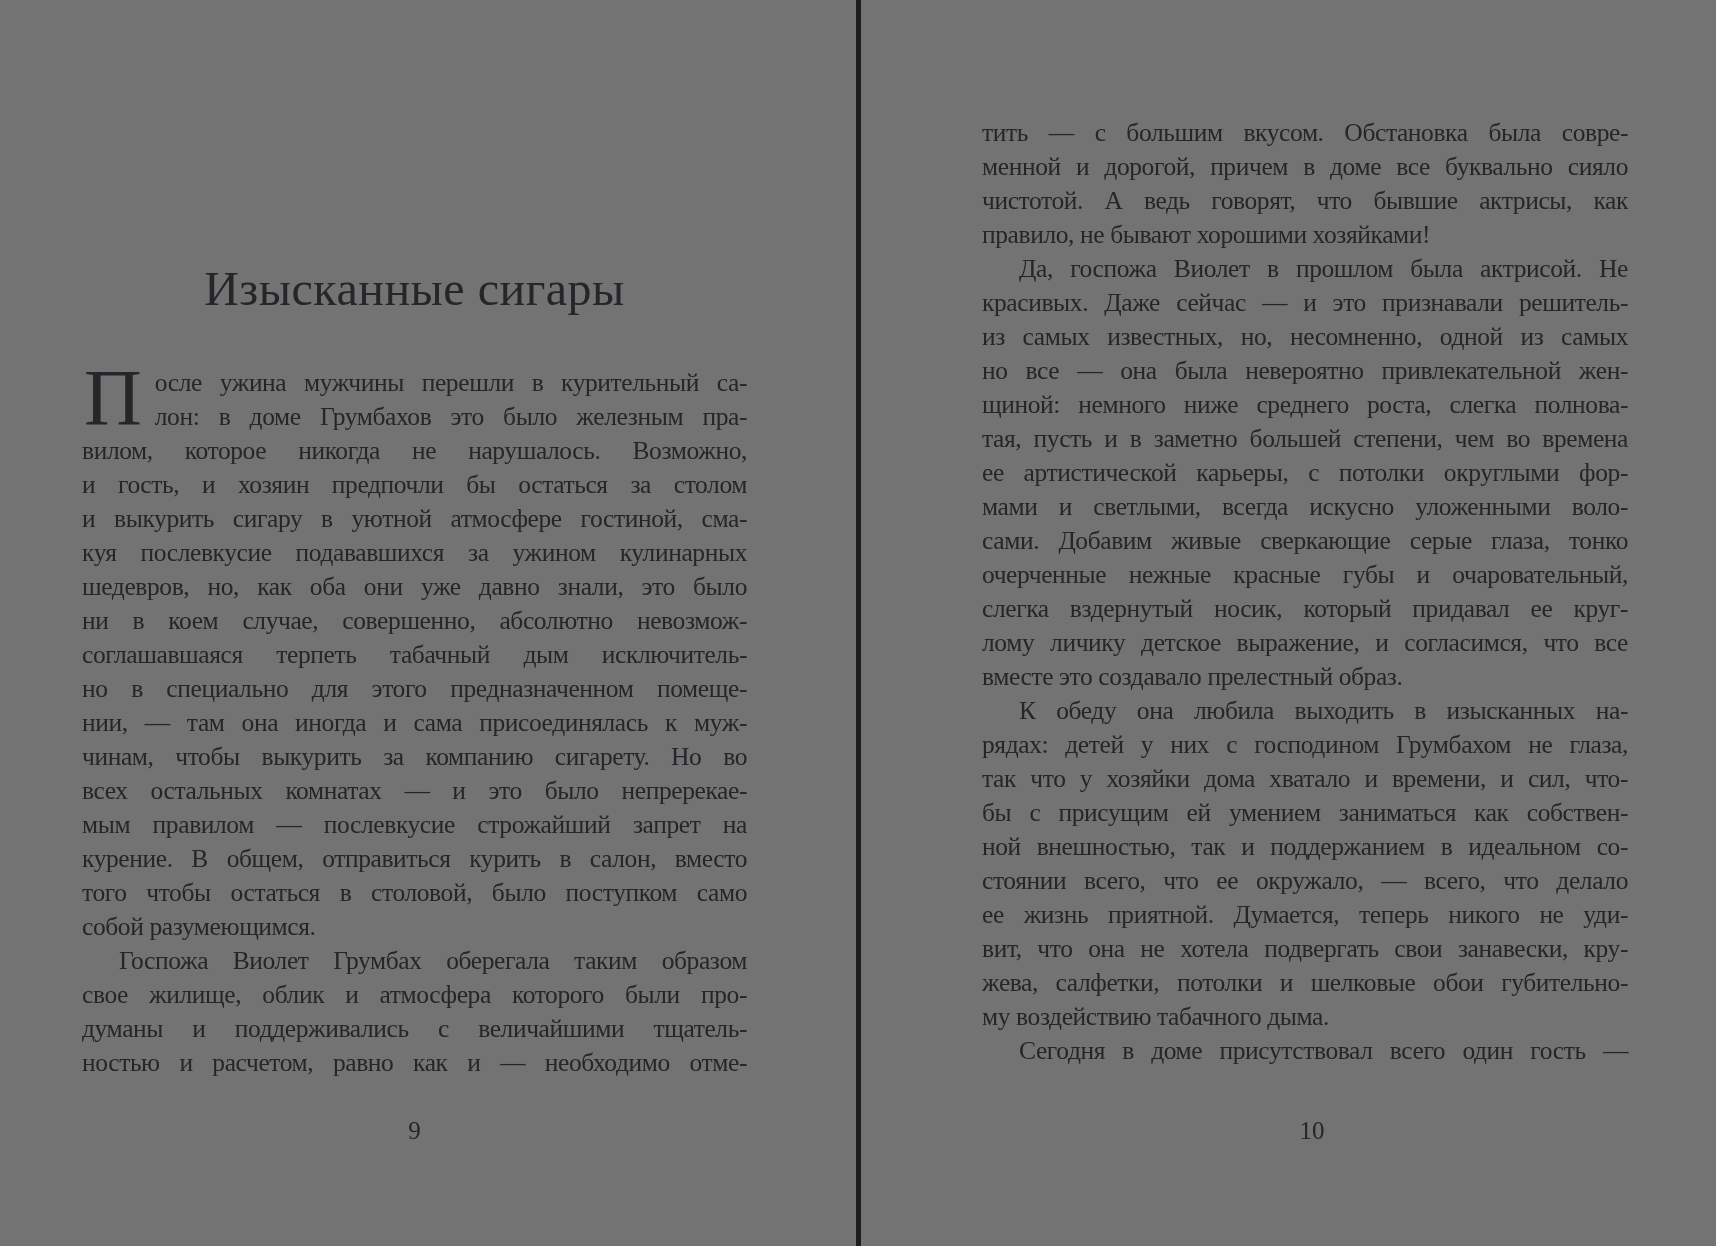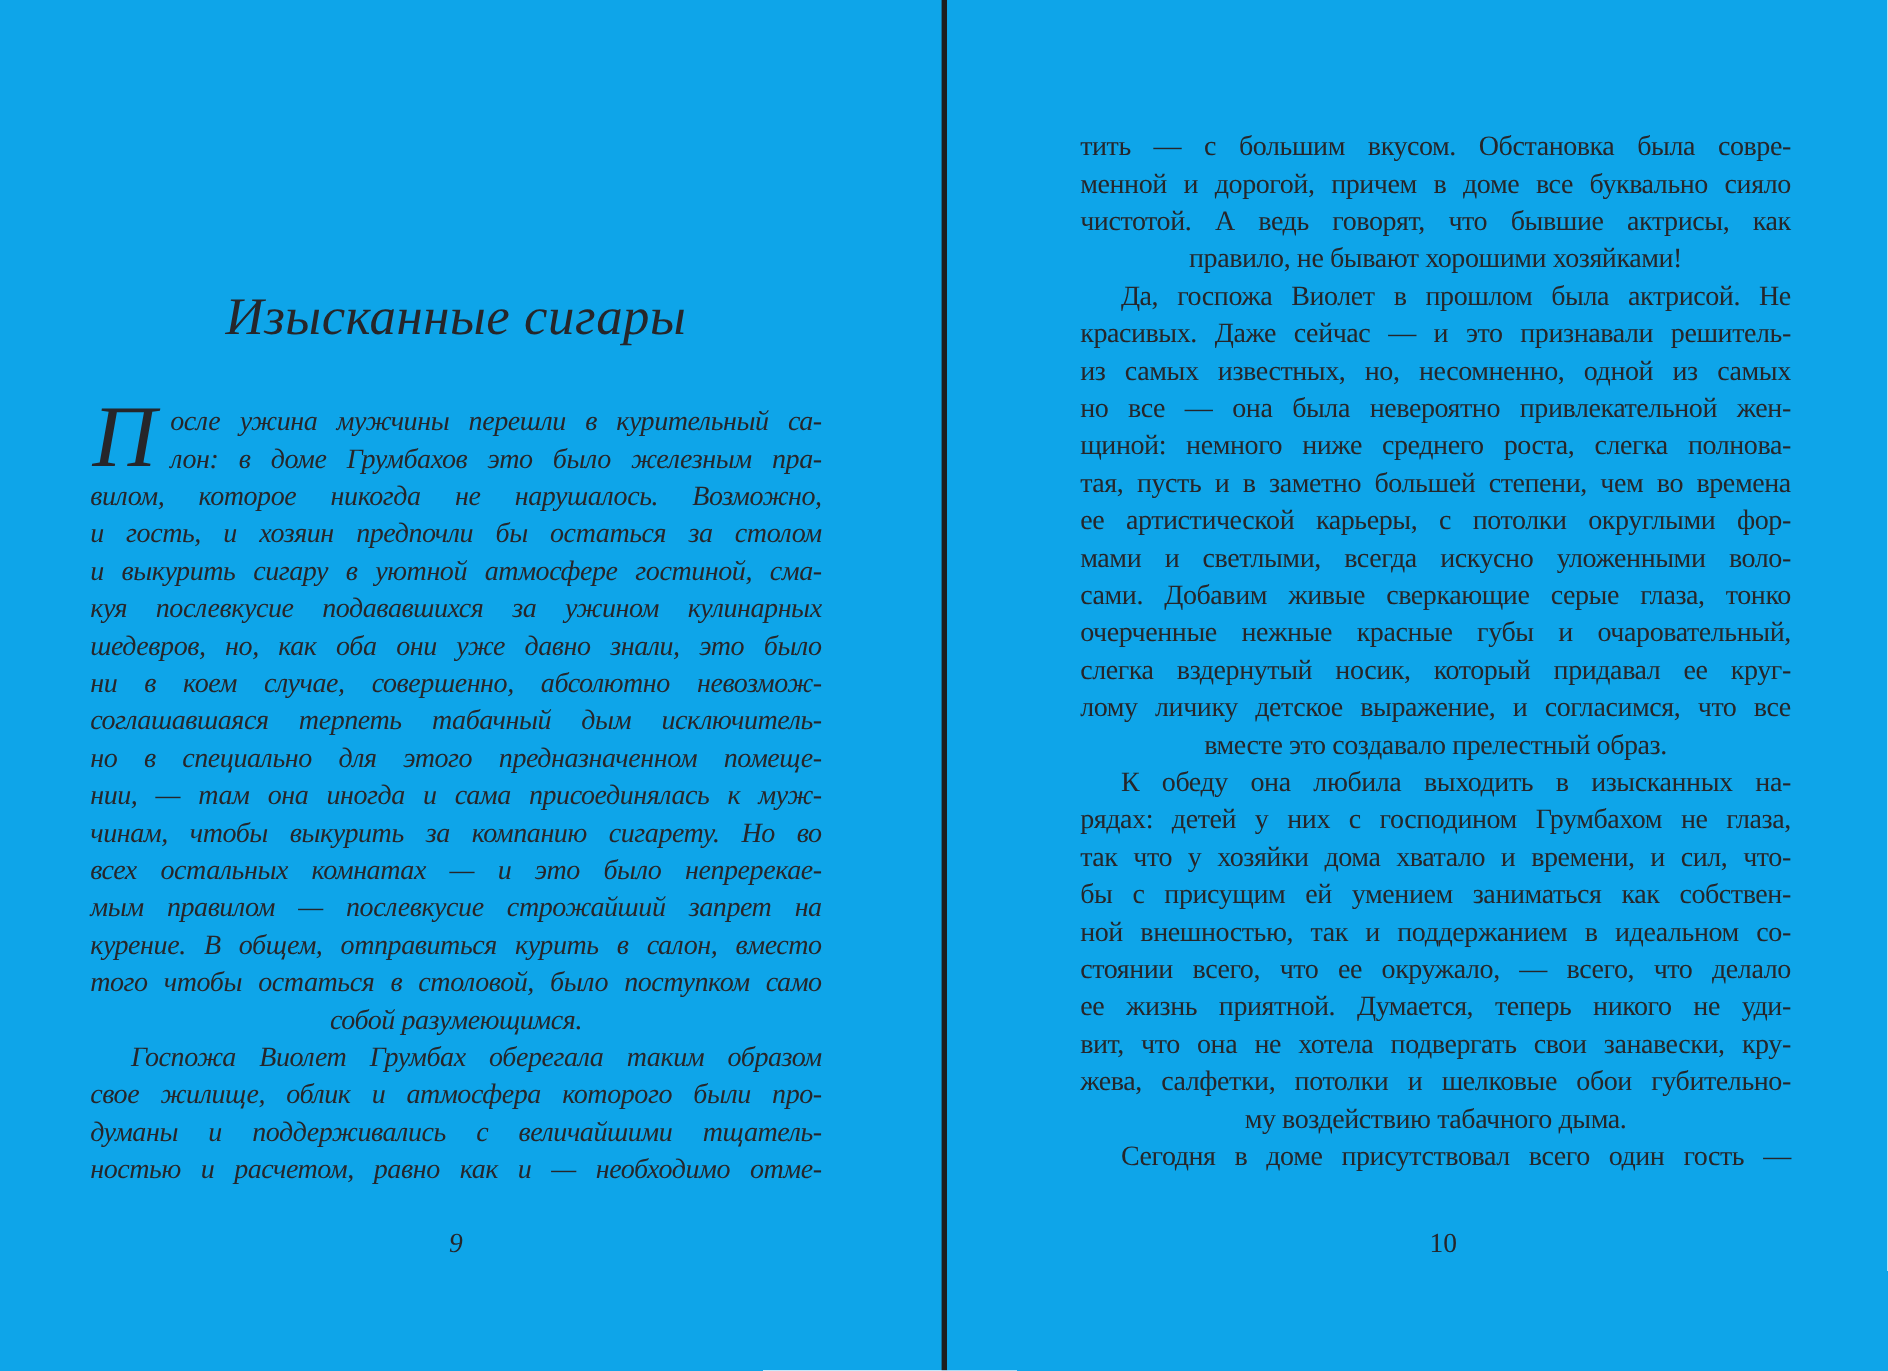--- a/index.html
+++ b/index.html
@@ -13,23 +13,23 @@
     height: 1246px;
     background: #fdfdfd;
     font-family: "Liberation Serif", "DejaVu Serif", serif;
     color: #26262a;
     overflow: hidden;
   }
   .page {
     position: absolute;
     top: 0;
     height: 1246px;
-    background: #0ea5e9;
+    background: #737373;
   }
-  .page.left  { left: 0;     width: 960px; font-style: italic; }
+  .page.left  { left: 0;     width: 960px; }
   .page.right { left: 861px; width: 855px; }
   .divider {
     position: absolute;
     left: 856px;
     top: 0;
     width: 5px;
     height: 1246px;
     background: #1d1d1f;
   }
   .content { position: absolute; }
@@ -44,21 +44,21 @@
     text-align: center;
     letter-spacing: 0.5px;
   }
   .left .paras { margin-top: 50px; }
 
   .para { margin: 0; }
   .line {
     font-size: 25.5px;
     line-height: 34px;
     letter-spacing: -0.4px;
-    text-align: center;
+    text-align: left;
     white-space: normal;
   }
   .line.just {
     text-align: justify;
     text-align-last: justify;
   }
   .line.indent { text-indent: 37px; }
 
   .dropcap {
     float: left;

